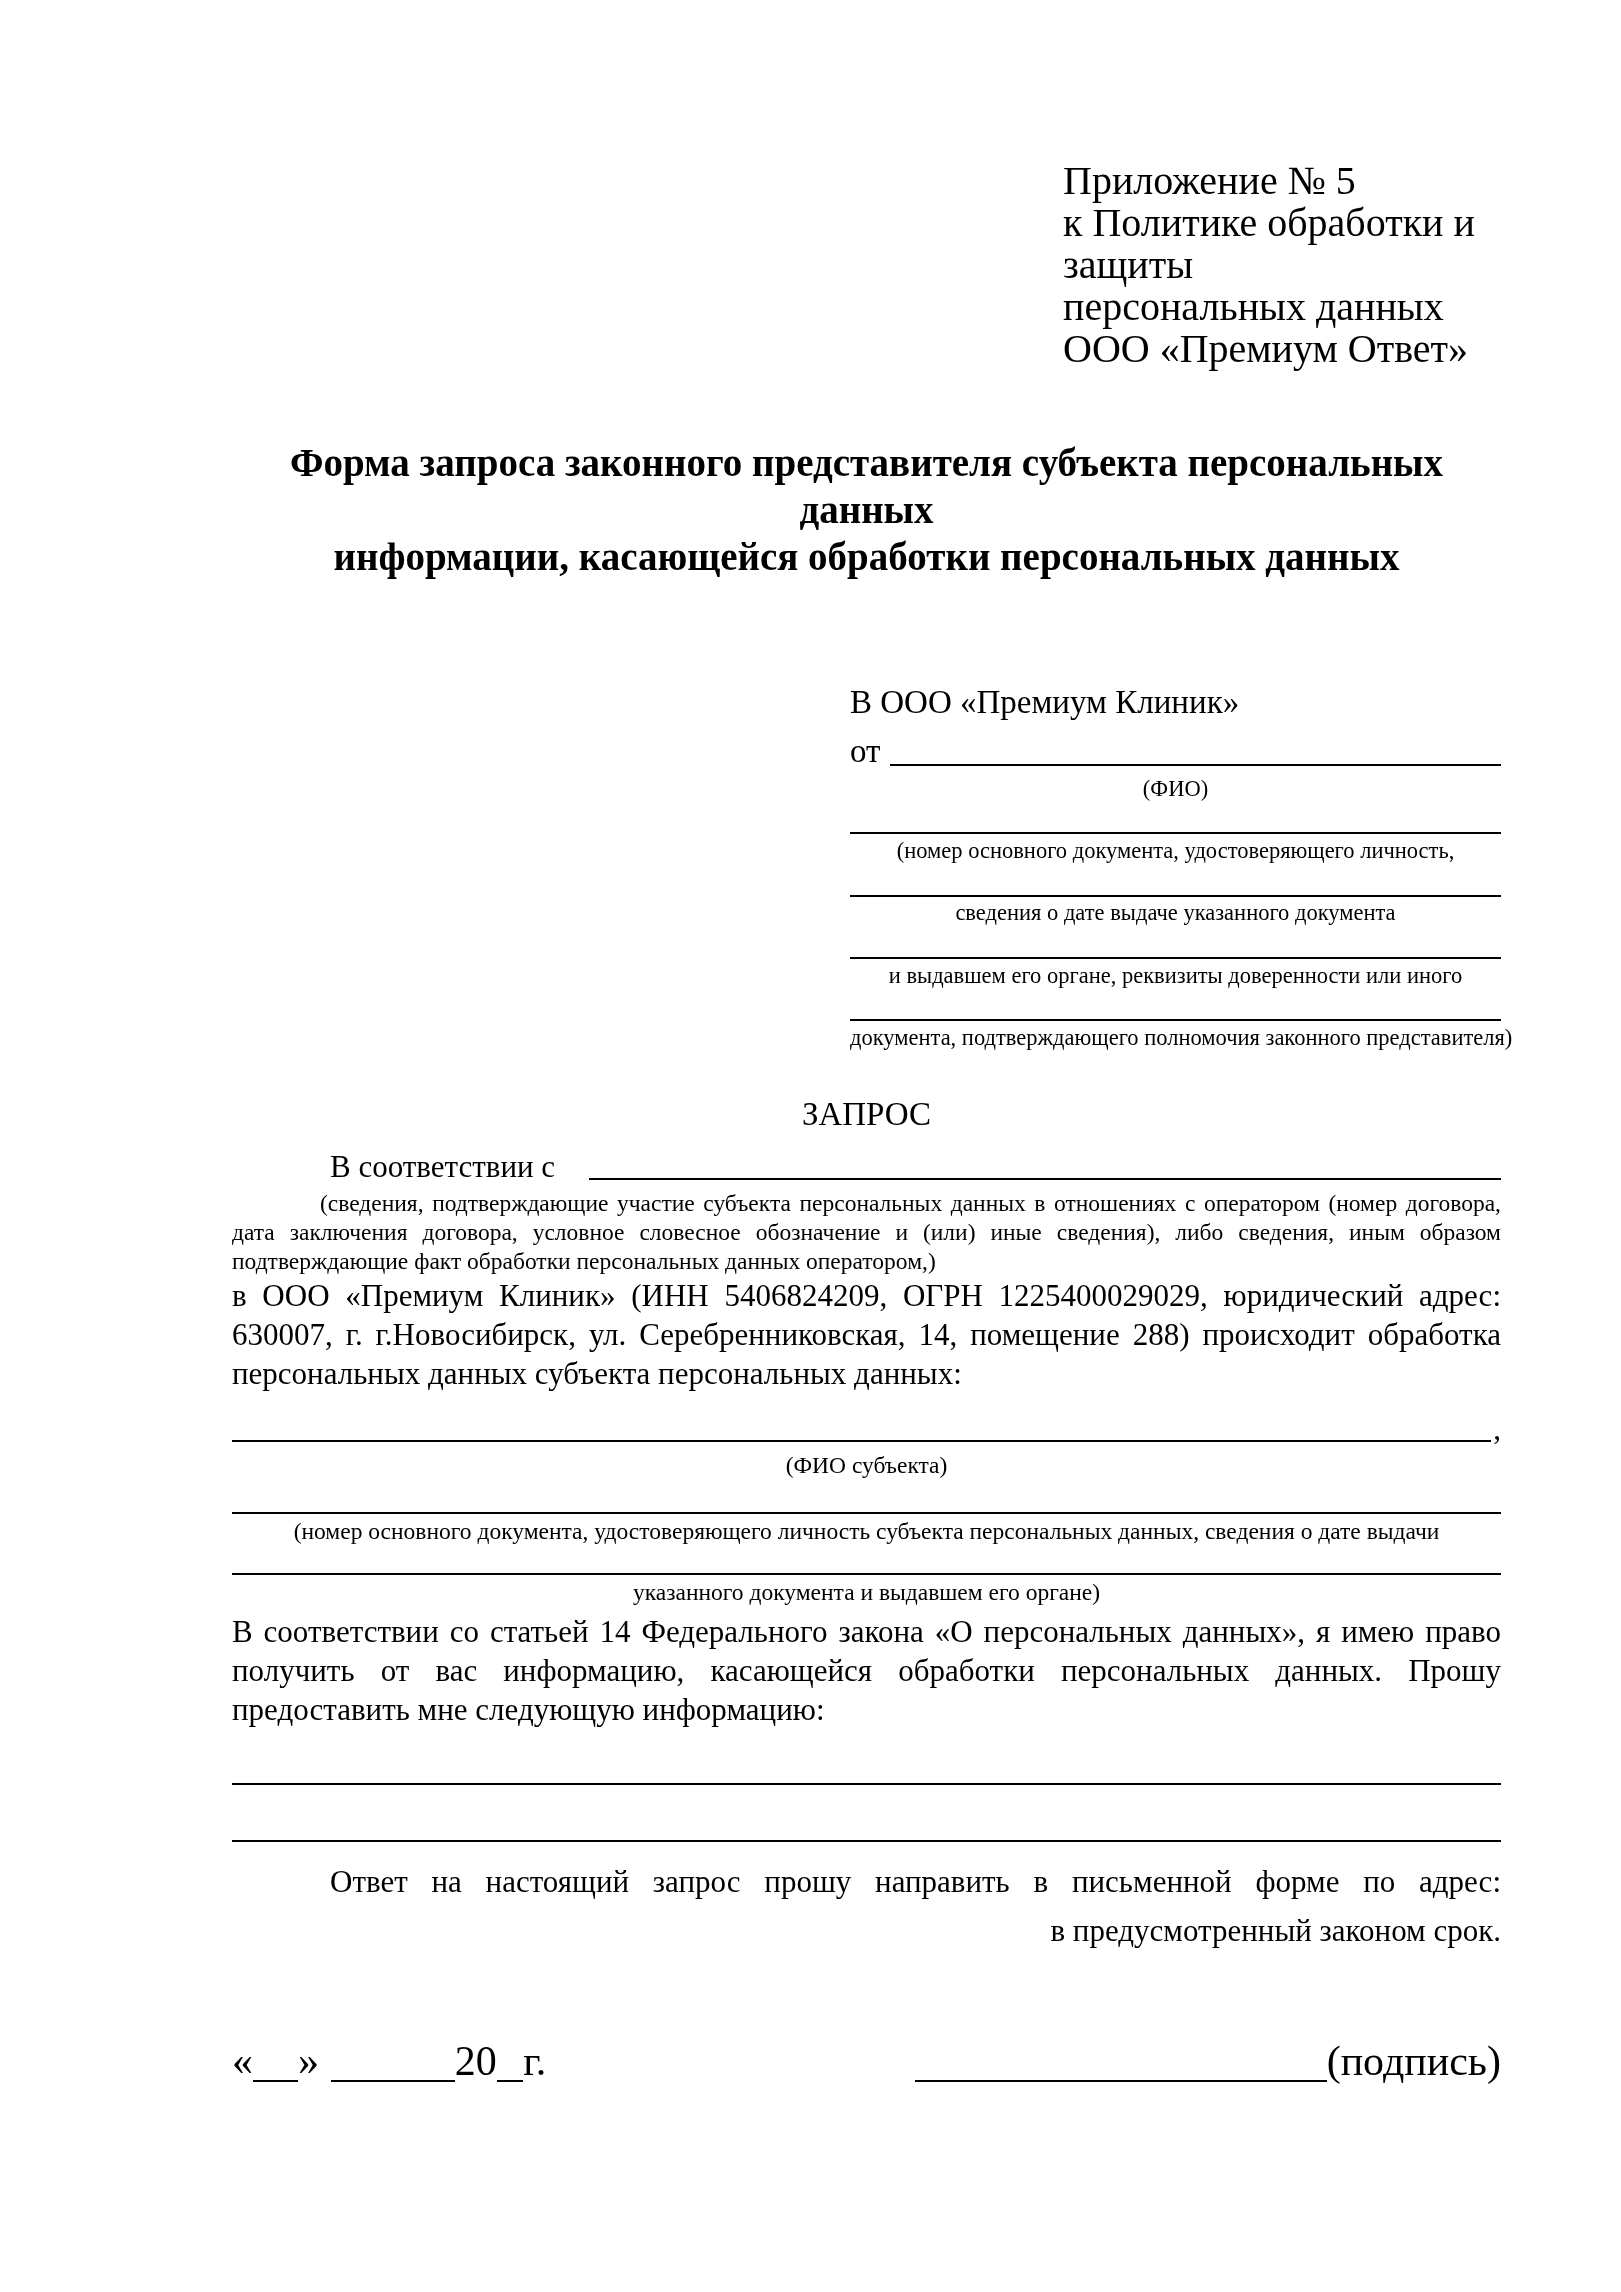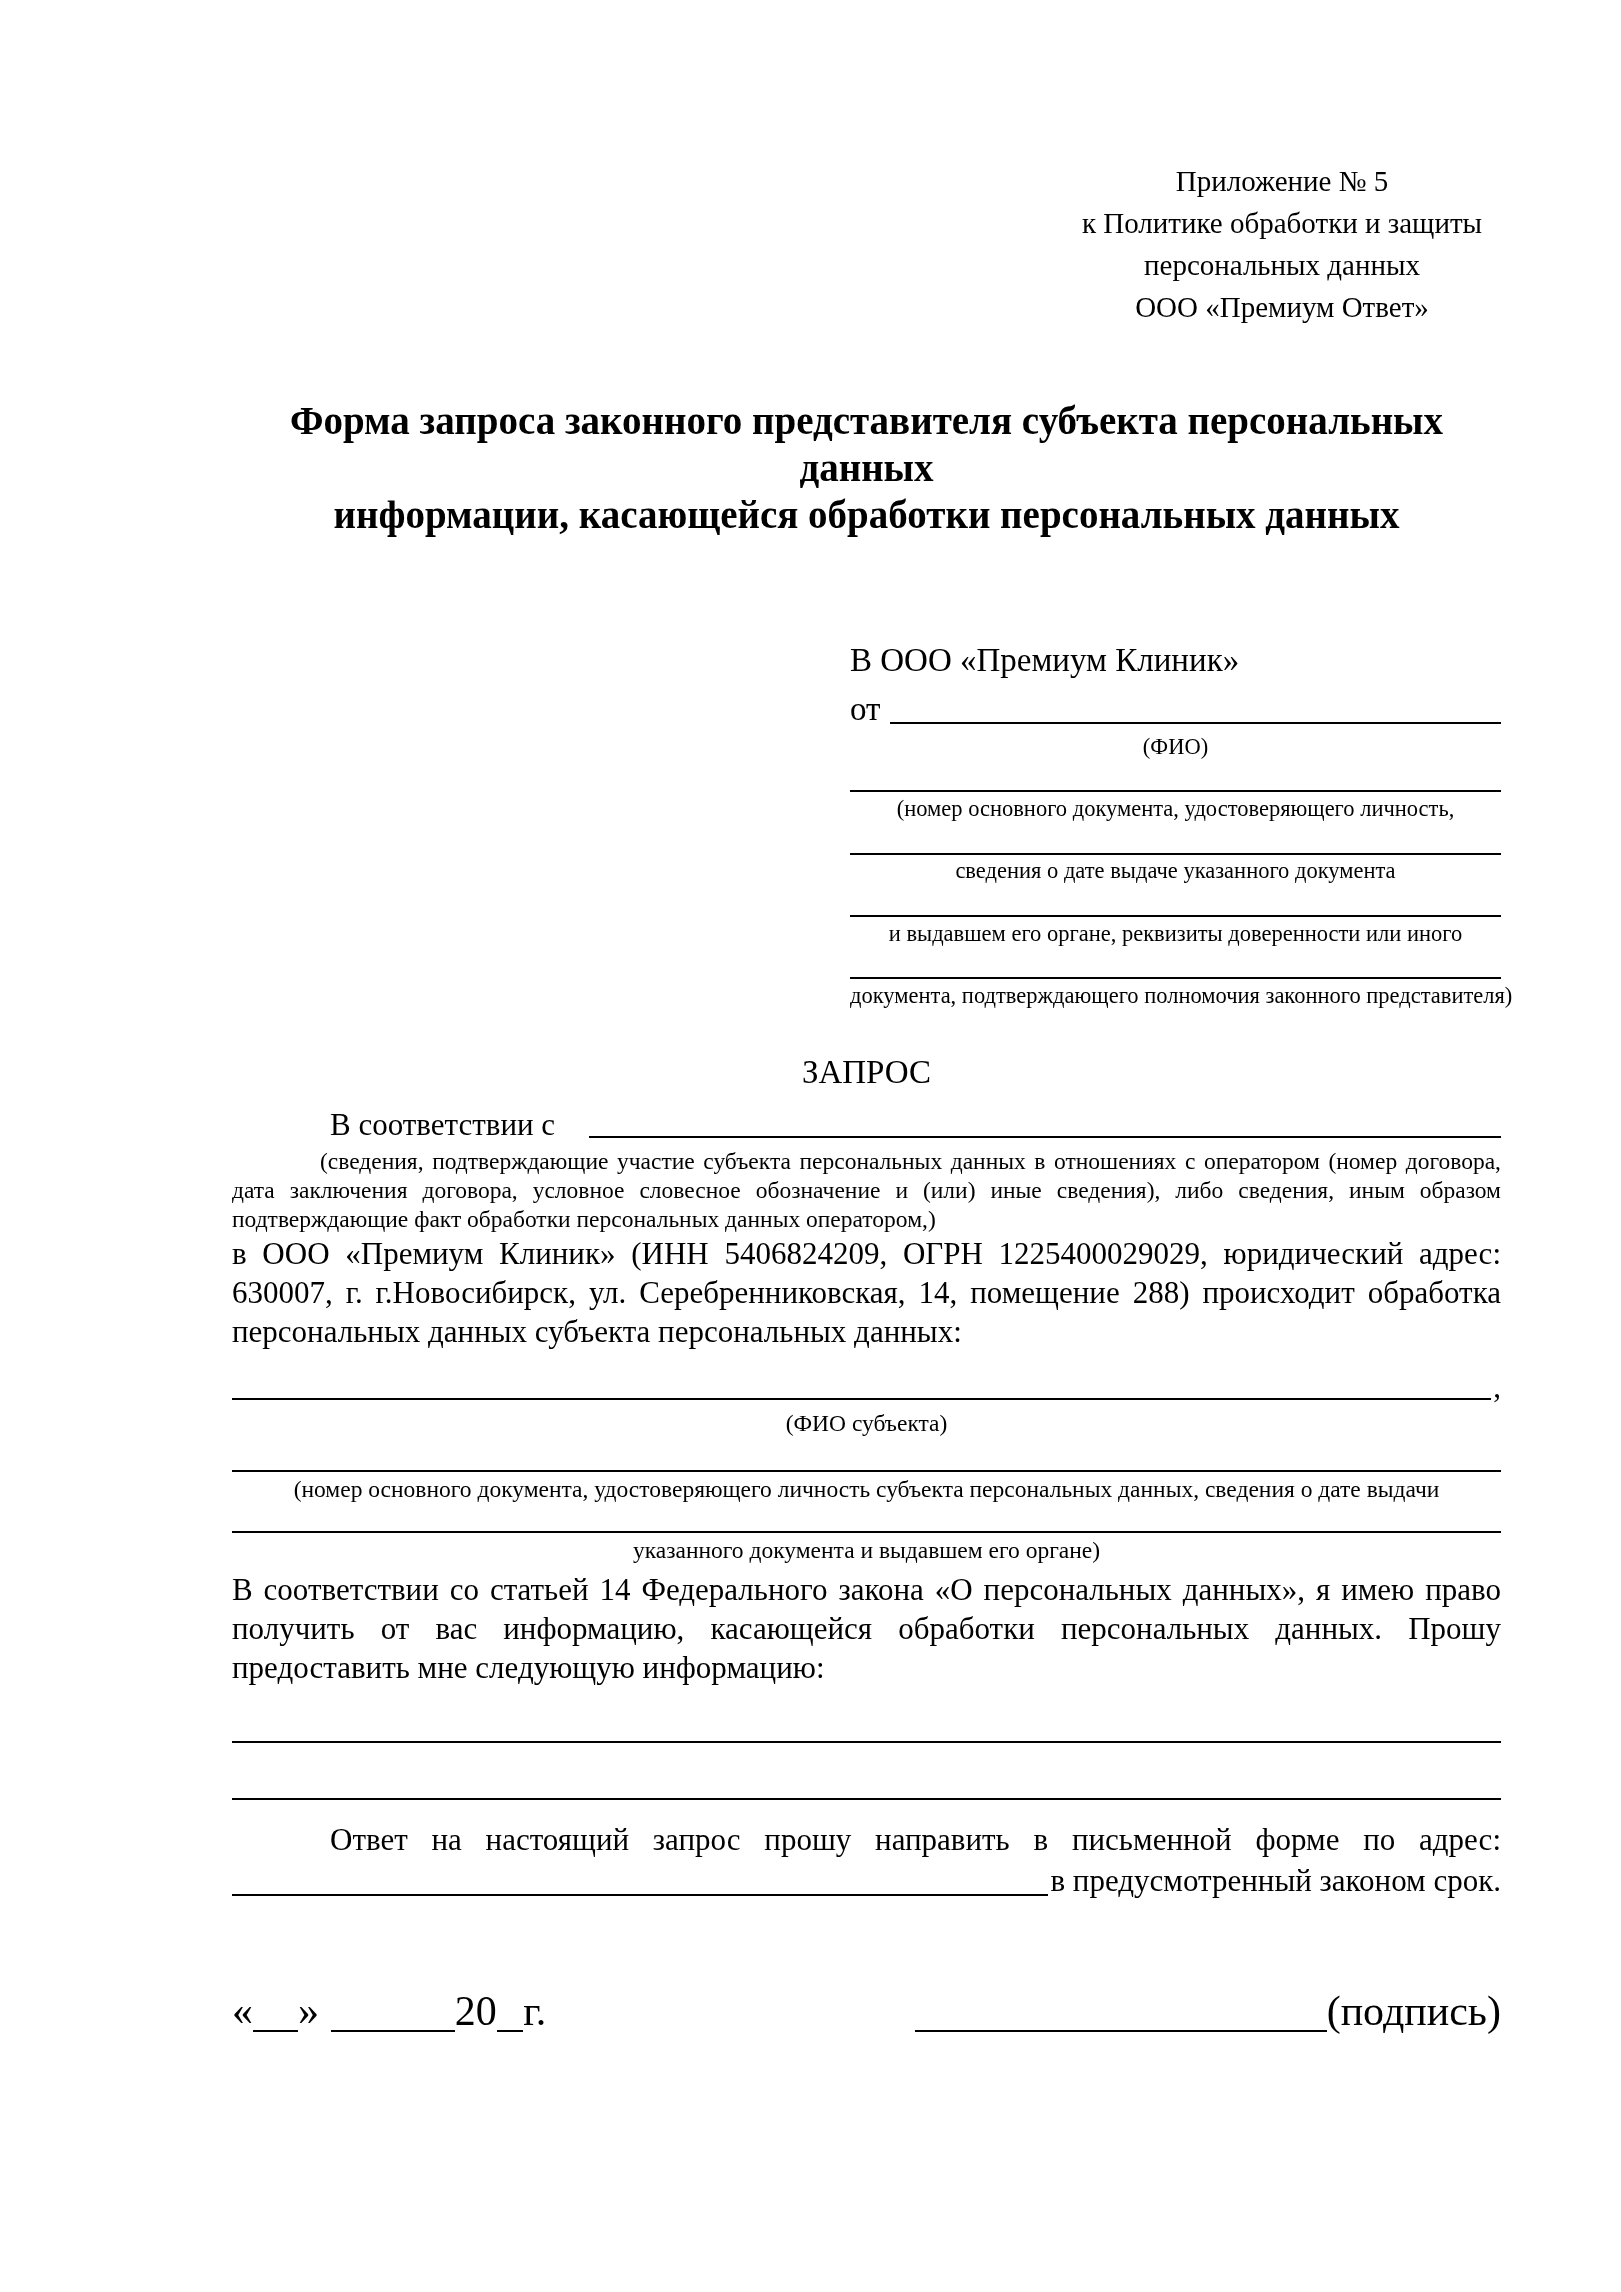--- a/index.html
+++ b/index.html
@@ -6,21 +6,21 @@
   .page{
     position:relative;
     width:1621px;height:2293px;
     box-sizing:border-box;
     padding:160px 120px 0 232px;
     background:#ffffff;
     color:#000000;
     font-family:"Liberation Serif","DejaVu Serif",serif;
   }
   
-  .appendix{width:438px;margin-left:auto;font-size:29px;line-height:42px;text-align:center;}
+  .appendix{width:438px;margin-left:auto;font-size:40px;line-height:42px;}
   
   .doc-title{margin-top:69px;text-align:center;font-weight:bold;font-size:39px;line-height:47px;}
   
   .addressee{margin-top:102px;margin-left:618px;width:651px;font-size:33px;line-height:41px;}
   .from-row{display:flex;align-items:flex-end;margin-top:7.8px;}
   .from-row .fill{flex:1 1 auto;border-bottom:2.9px solid #000;margin:0 0 5.9px 9.8px;}
   .rule{height:0;border-bottom:2.9px solid #000;}
   .addressee .cap{font-size:22.5px;line-height:25.5px;text-align:center;margin-top:3.9px;white-space:nowrap;}
   .addressee .rule{margin-top:31px;}
   
@@ -31,21 +31,21 @@
   .fine{font-size:23.5px;line-height:29px;text-align:justify;text-indent:88px;margin-top:3.9px;}
   .body-par{font-size:31px;line-height:39px;text-align:justify;}
   .comma-row{display:flex;align-items:flex-end;font-size:31px;line-height:39px;margin-top:15.7px;}
   .comma-row .fill{flex:1 1 auto;border-bottom:2.9px solid #000;margin:0 2px 5.9px 0;}
   .center-cap{font-size:23.5px;line-height:27.4px;text-align:center;margin-top:3.9px;white-space:nowrap;overflow:visible;}
   .wide-rule{height:0;border-bottom:2.9px solid #000;margin-top:33px;}
   .blank-full{height:0;border-bottom:2.9px solid #000;}
   .gap55{margin-top:54px;}
   .gap56{margin-top:55px;}
   .answer-l1{font-size:31px;line-height:39px;text-align:justify;text-align-last:justify;text-indent:98px;margin-top:19.6px;}
-  .answer-l2{display:flex;align-items:flex-end;font-size:31px;line-height:43px;}
+  .answer-l2{display:flex;align-items:flex-end;font-size:31px;line-height:43px;flex-direction:column;}
   .answer-l2 .fill{flex:1 1 auto;border-bottom:2.9px solid #000;margin:0 2px 5.9px 0;}
   .answer-l2 .suffix{white-space:nowrap;}
   
   .footer-row{display:flex;justify-content:space-between;align-items:flex-end;margin-top:90px;font-size:42px;line-height:39px;}
   .blank{display:inline-block;height:0;border-bottom:2.9px solid #000;vertical-align:-6.9px;}
   .b46{width:45px;}
   .b127{width:124px;margin-left:11.8px;}
   .b27{width:26.5px;}
   .b420{width:412px;}
   .sig-group{white-space:nowrap;}

